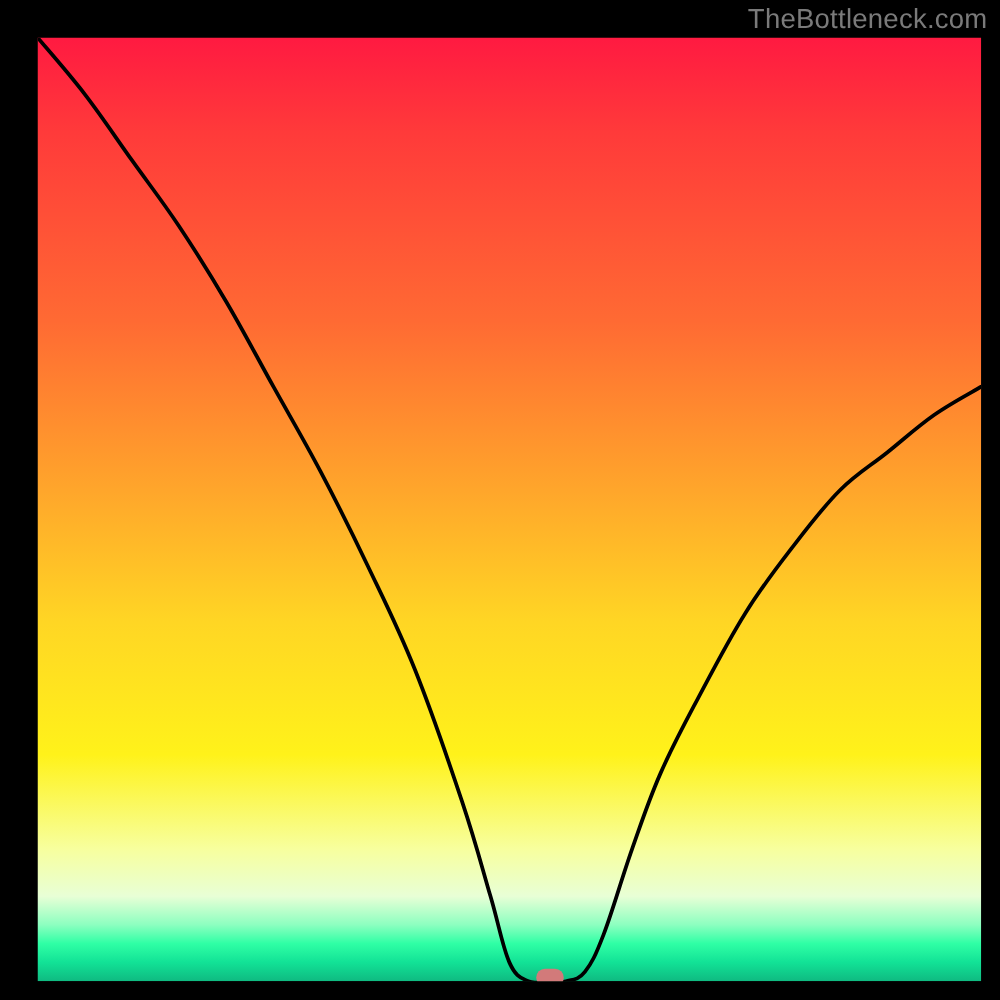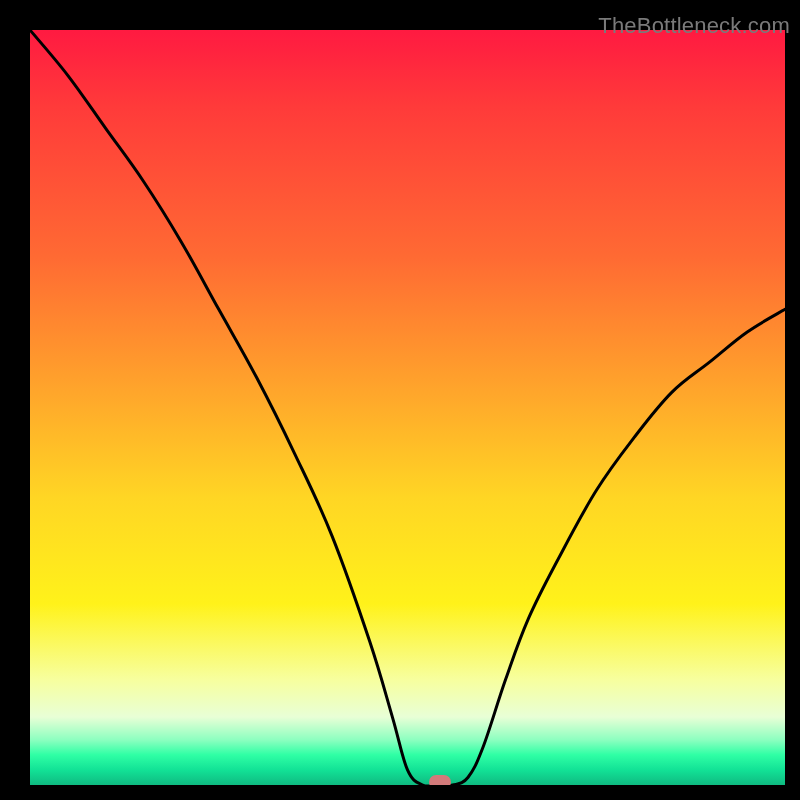--- a/index.html
+++ b/index.html
@@ -19,21 +19,20 @@
   .watermark {
     position: absolute;
     top: 2px;
     right: 10px;
     color: #7a7a7a;
     font-family: Arial, Helvetica, sans-serif;
     font-size: 22px;
     font-weight: 500;
     letter-spacing: 0.2px;
     z-index: 5;
-    margin-top: 11px;
   }
   .plot-area {
     position: absolute;
     left: 30px;
     top: 30px;
     width: 755px;
     height: 755px;
     overflow: hidden;
   }
   .gradient {

